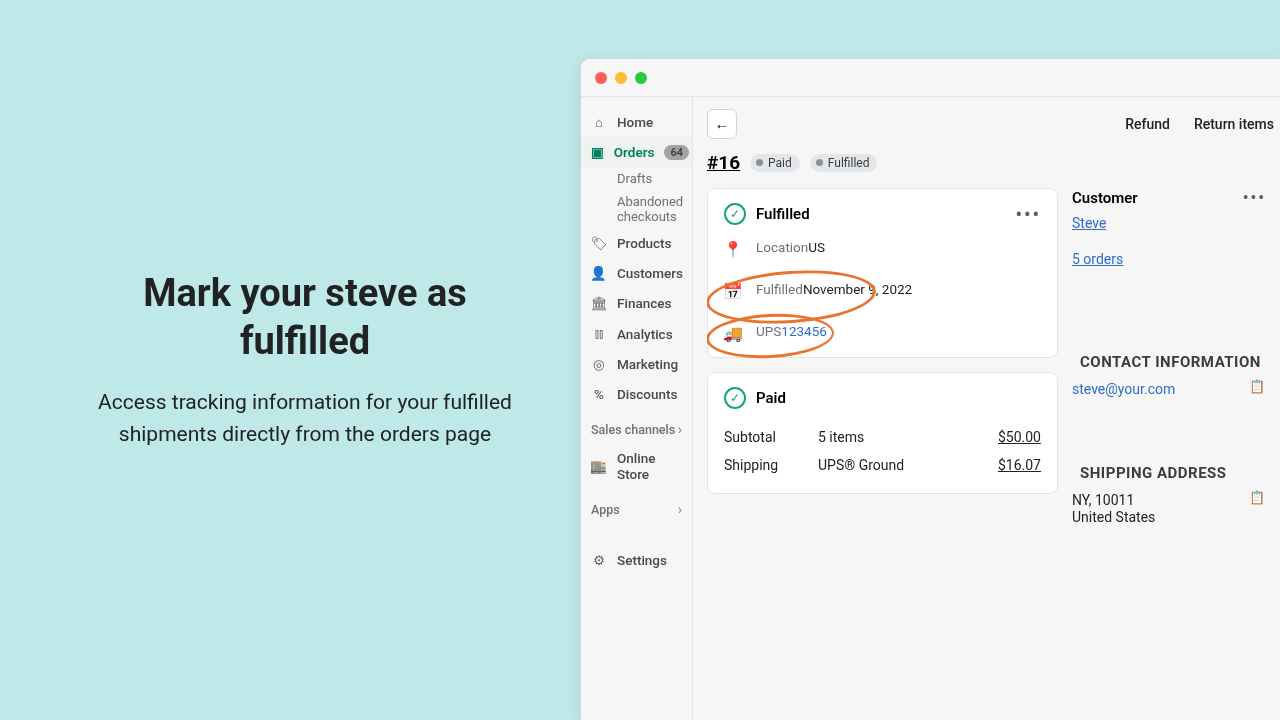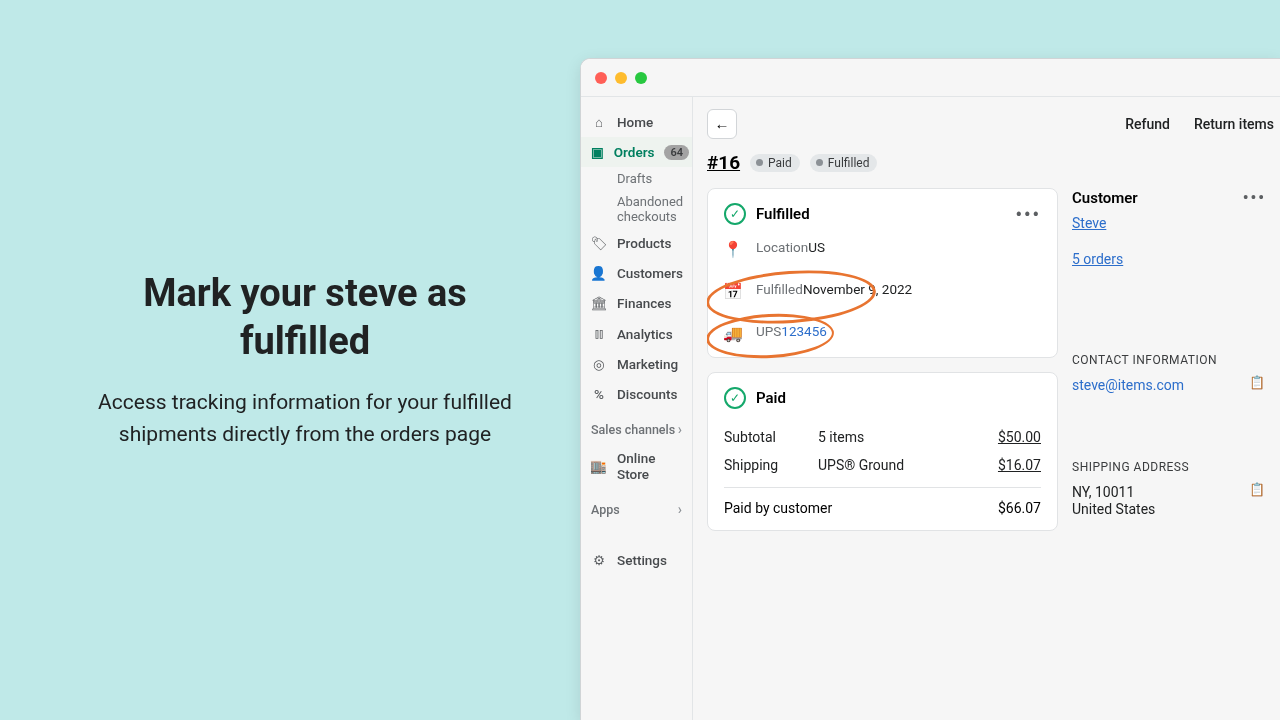--- a/index.html
+++ b/index.html
@@ -99,21 +99,21 @@
   .detail-label { font-size:13.5px; color:#6d7175; }
   .detail-value { font-size:13.5px; color:#202223; }
   .detail-value.link { color:#2c6ecb; cursor:pointer; }
   .pay-rows { margin-top:14px; font-size:14px; }
   .pay-row { display:flex; padding:6px 0; }
   .pay-row .c1{width:94px; color:#202223;} .pay-row .c2{flex:1;color:#202223;} .pay-row .c3{text-align:left; color:#202223;text-decoration:underline;}
   .pay-sep { border-top:1px solid #e1e3e5; margin-top:8px; padding-top:12px; display:flex; justify-content:space-between; font-size:14px;}
   .side-title { font-size:15px; font-weight:600; display:flex; justify-content:space-between; align-items:center;}
   .side-link { color:#2c6ecb; font-size:14px; text-decoration:underline; cursor:pointer; display:block; margin-top:8px; }
   .side-block { }
-  .side-label { font-size:12px; font-weight:400; letter-spacing:.5px; color:#3a3c3e; margin-bottom:8px;}
+  .side-label { font-size:15px; font-weight:700; letter-spacing:.5px; color:#3a3c3e; margin-bottom:8px;margin-left:8px;}
   .side-text { font-size:14px; color:#202223; }
   .side-link-inline { color:#2c6ecb; font-size:14px; cursor:pointer; }
   .copy-ico { float:right; color:#5c5f62; font-size:13px; cursor:pointer;}
   .ellipse {
     position:absolute; border:3px solid #e87430; border-radius:50%; pointer-events:none;
     transform:rotate(-4deg);
   }
   .e1 { left:-18px; top:-10px; width:170px; height:52px; border-width:3px 3px 3px 3px;}
   .e2 { left:-18px; top:-9px; width:128px; height:44px; border-width:3px 2.5px 3.5px 3px; transform:rotate(-3deg);}
 </style>
@@ -246,44 +246,40 @@
               <div class="pay-row">
                 <span class="c1">Subtotal</span>
                 <span class="c2">5 items</span>
                 <span class="c3">$50.00</span>
               </div>
               <div class="pay-row">
                 <span class="c1">Shipping</span>
                 <span class="c2">UPS® Ground</span>
                 <span class="c3">$16.07</span>
               </div>
-              <div class="pay-sep">
-                <span>Paid by customer</span>
-                <span>$66.07</span>
-              </div>
             </div>
           </div>
         </div>
 
         <div class="col-side">
           <div class="side-block">
             <div class="side-title">
               <span>Customer</span>
               <span class="dots" style="font-size:16px">•••</span>
             </div>
             <span class="side-link">Steve</span>
             <span class="side-link" style="margin-top:20px">5 orders</span>
           </div>
 
           <div style="height:50px"></div>
 
           <div class="side-block">
             <div class="side-label">CONTACT INFORMATION</div>
             <div>
-              <span class="side-link-inline">steve@items.com</span>
+              <span class="side-link-inline">steve@your.com</span>
               <span class="copy-ico">📋</span>
             </div>
           </div>
 
           <div style="height:30px"></div>
 
           <div class="side-block">
             <div class="side-label">SHIPPING ADDRESS</div>
             <div>
               <span class="side-text">NY, 10011</span>

